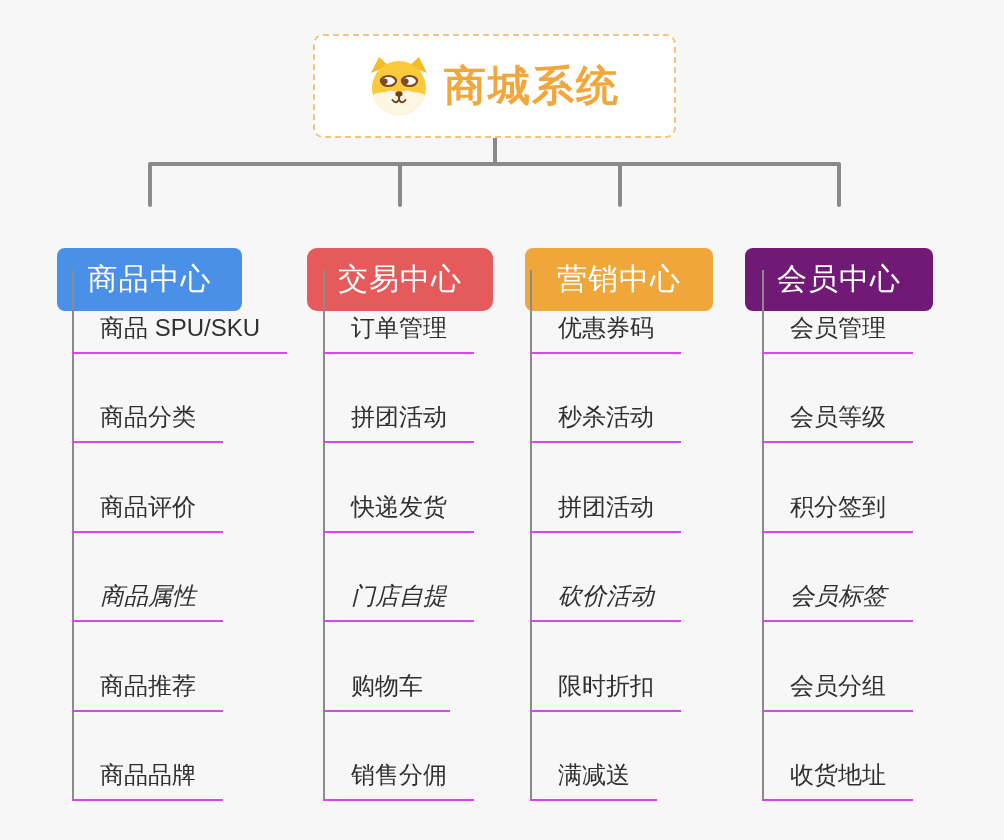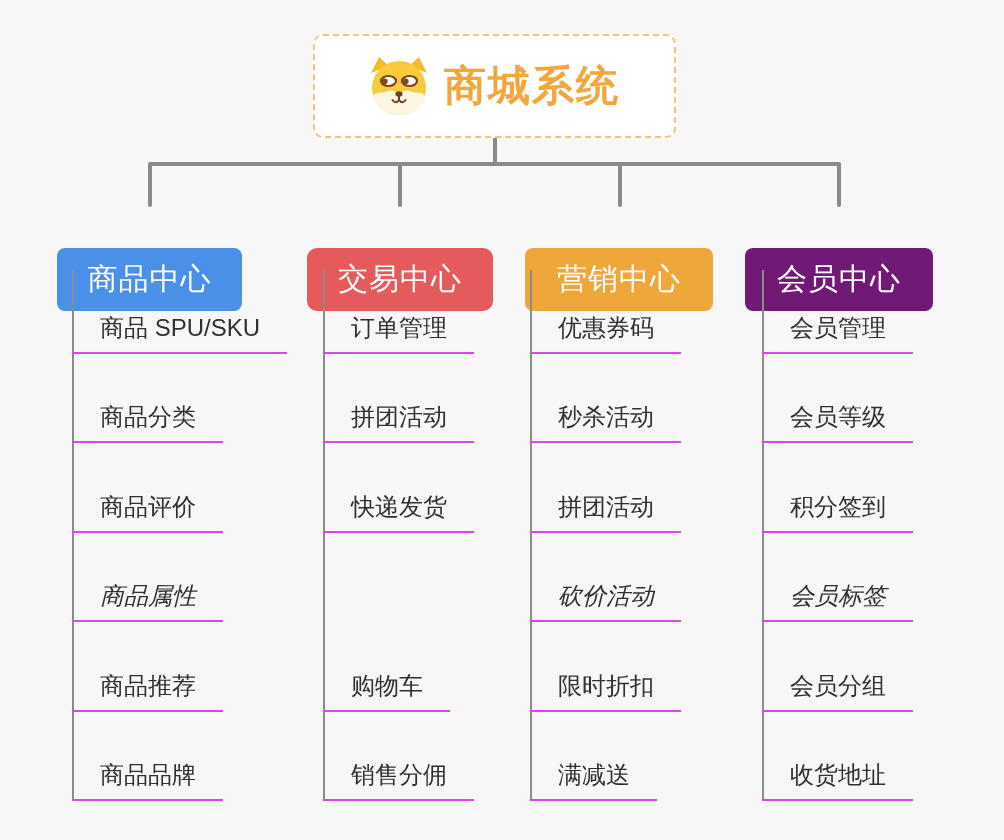--- a/index.html
+++ b/index.html
@@ -128,20 +128,21 @@
     <div class="item r3">商品属性</div>
     <div class="item r4">商品推荐</div>
     <div class="item r5">商品品牌</div>
   </div>
 
   <div class="col c1">
     <div class="vline"></div>
     <div class="item r0">订单管理</div>
     <div class="item r1">拼团活动</div>
     <div class="item r2">快递发货</div>
+    <div class="item r3">门店自提</div>
     <div class="item r4">购物车</div>
     <div class="item r5">销售分佣</div>
   </div>
 
   <div class="col c2">
     <div class="vline"></div>
     <div class="item r0">优惠券码</div>
     <div class="item r2">拼团活动</div>
     <div class="item r1">秒杀活动</div>
     <div class="item r3">砍价活动</div>

